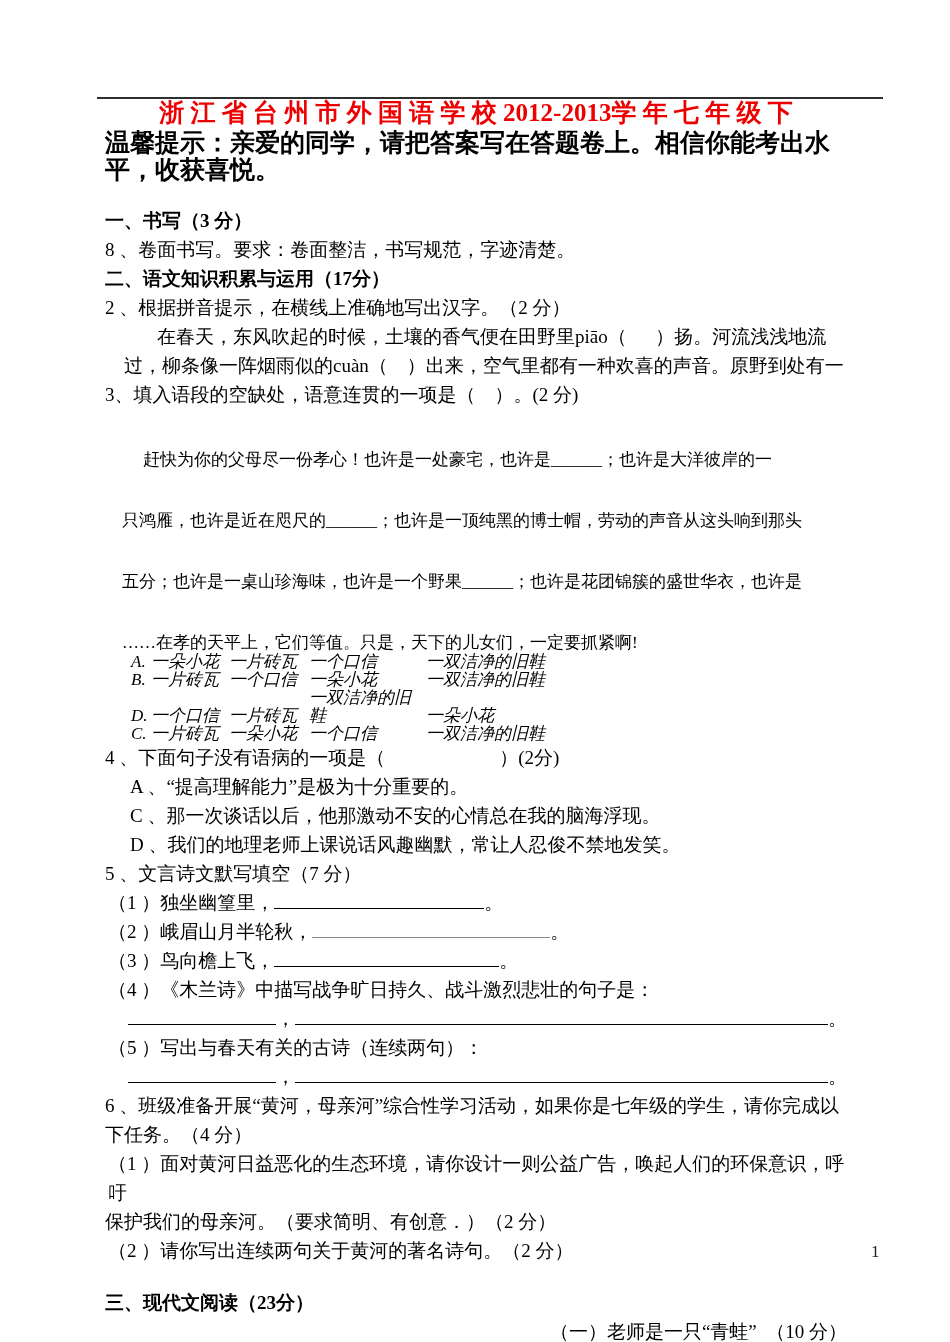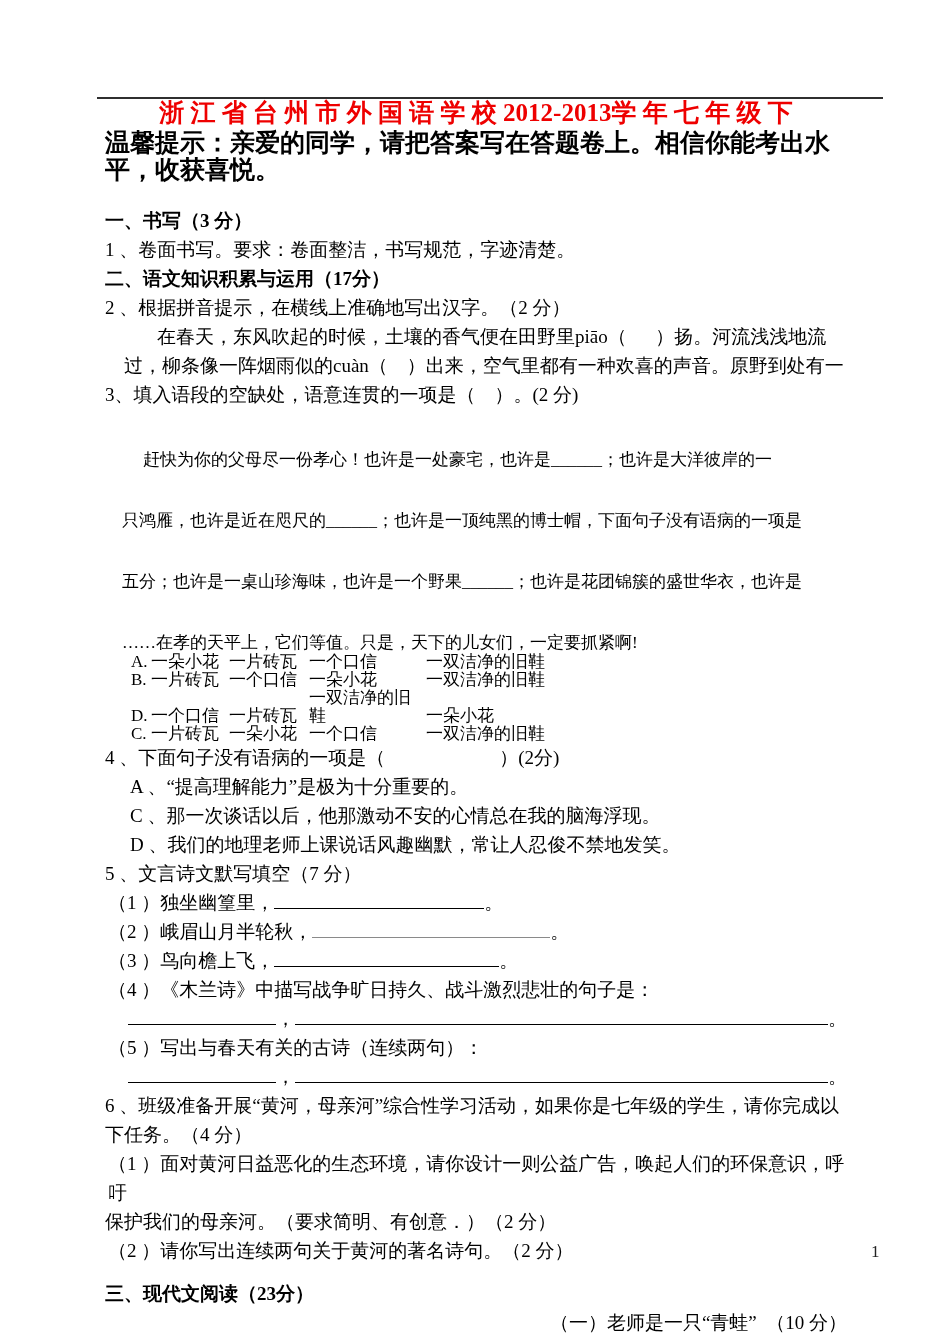--- a/index.html
+++ b/index.html
@@ -13,29 +13,29 @@
   .content{position:absolute;left:105px;top:96px;width:742px;}
   [data-bind]{white-space:pre-wrap;}
   .title{color:#ee0000;font-weight:bold;font-size:25px;line-height:33px;text-align:center;}
   .title div{white-space:nowrap;}
   .notice{font-weight:bold;font-size:25px;line-height:27px;}
   .h{font-weight:bold;font-size:19px;line-height:29px;}
   .t{font-size:19px;line-height:29px;}
   .s{font-size:17px;line-height:20px;}
   .sopt{font-size:17px;line-height:18px;}
   .mt23{margin-top:23px;}
-  .mt14{margin-top:14px;}
+  .mt14{margin-top:23px;}
   .mtn4{margin-top:-4px;}
   .q2p{margin-left:19px;}
   .ind33{text-indent:33px;}
   .q3p{margin-left:17px;margin-top:41px;}
   .ind21{text-indent:21px;}
   .q4o{margin-left:25px;}
   .q5i{padding-left:3px;}
-  .optrow{margin-left:26px;}
+  .optrow{margin-left:26px;font-style:italic;}
   .olab{display:inline-block;width:20px;}
   .oc1{display:inline-block;width:78px;}
   .oc2{display:inline-block;width:80px;}
   .oc3{display:inline-block;width:117px;}
   .blank{display:inline-block;height:1em;border-bottom:1px solid #000;vertical-align:baseline;}
   .blank.gray{border-bottom-color:#8a8a8a;}
   .b210{width:210px;}
   .b238{width:238px;}
   .b225{width:225px;}
   .b148{width:148px;}
@@ -53,31 +53,31 @@
 
   <div class="content">
 
     <div class="title">
       <div data-bind="header.title_line1">浙 江 省 台 州 市 外 国 语 学 校 2012-2013学 年 七 年 级 下</div>
     </div>
 
     <div class="notice" data-bind="header.notice">温馨提示：亲爱的同学，请把答案写在答题卷上。相信你能考出水平，收获喜悦。</div>
 
     <div class="h mt23" data-bind="section1.heading">一、书写（3 分）</div>
-    <div class="t" data-bind="section1.q1">1 、卷面书写。要求：卷面整洁，书写规范，字迹清楚。</div>
+    <div class="t" data-bind="section1.q1">8 、卷面书写。要求：卷面整洁，书写规范，字迹清楚。</div>
 
     <div class="h" data-bind="section2.heading">二、语文知识积累与运用（17分）</div>
 
     <div class="t" data-bind="section2.q2.stem">2 、根据拼音提示，在横线上准确地写出汉字。（2 分）</div>
     <div class="t q2p ind33" data-bind="section2.q2.lines.0">在春天，东风吹起的时候，土壤的香气便在田野里piāo（      ）扬。河流浅浅地流</div>
     <div class="t q2p" data-bind="section2.q2.lines.1">过，柳条像一阵烟雨似的cuàn（    ）出来，空气里都有一种欢喜的声音。原野到处有一</div>
 
     <div class="t" data-bind="section2.q3.stem">3、填入语段的空缺处，语意连贯的一项是（    ）。(2 分)</div>
     <div class="s q3p ind21 mtn4" data-bind="section2.q3.lines.0">赶快为你的父母尽一份孝心！也许是一处豪宅，也许是______；也许是大洋彼岸的一</div>
-    <div class="s q3p" data-bind="section2.q3.lines.1">只鸿雁，也许是近在咫尺的______；也许是一顶纯黑的博士帽，下面句子没有语病的一项是</div>
+    <div class="s q3p" data-bind="section2.q3.lines.1">只鸿雁，也许是近在咫尺的______；也许是一顶纯黑的博士帽，劳动的声音从这头响到那头</div>
     <div class="s q3p" data-bind="section2.q3.lines.2">五分；也许是一桌山珍海味，也许是一个野果______；也许是花团锦簇的盛世华衣，也许是</div>
     <div class="s q3p" data-bind="section2.q3.lines.3">……在孝的天平上，它们等值。只是，天下的儿女们，一定要抓紧啊!</div>
 
     <div class="sopt optrow">
       <span class="olab" data-bind="section2.q3.options.0.label">A.</span><span class="oc1" data-bind="section2.q3.options.0.c1">一朵小花</span><span class="oc2" data-bind="section2.q3.options.0.c2">一片砖瓦</span><span class="oc3" data-bind="section2.q3.options.0.c3">一个口信</span><span data-bind="section2.q3.options.0.c4">一双洁净的旧鞋</span>
     </div>
     <div class="sopt optrow">
       <span class="olab" data-bind="section2.q3.options.1.label">B.</span><span class="oc1" data-bind="section2.q3.options.1.c1">一片砖瓦</span><span class="oc2" data-bind="section2.q3.options.1.c2">一个口信</span><span class="oc3" data-bind="section2.q3.options.1.c3">一朵小花</span><span data-bind="section2.q3.options.1.c4">一双洁净的旧鞋</span>
     </div>
     <div class="sopt optrow">

